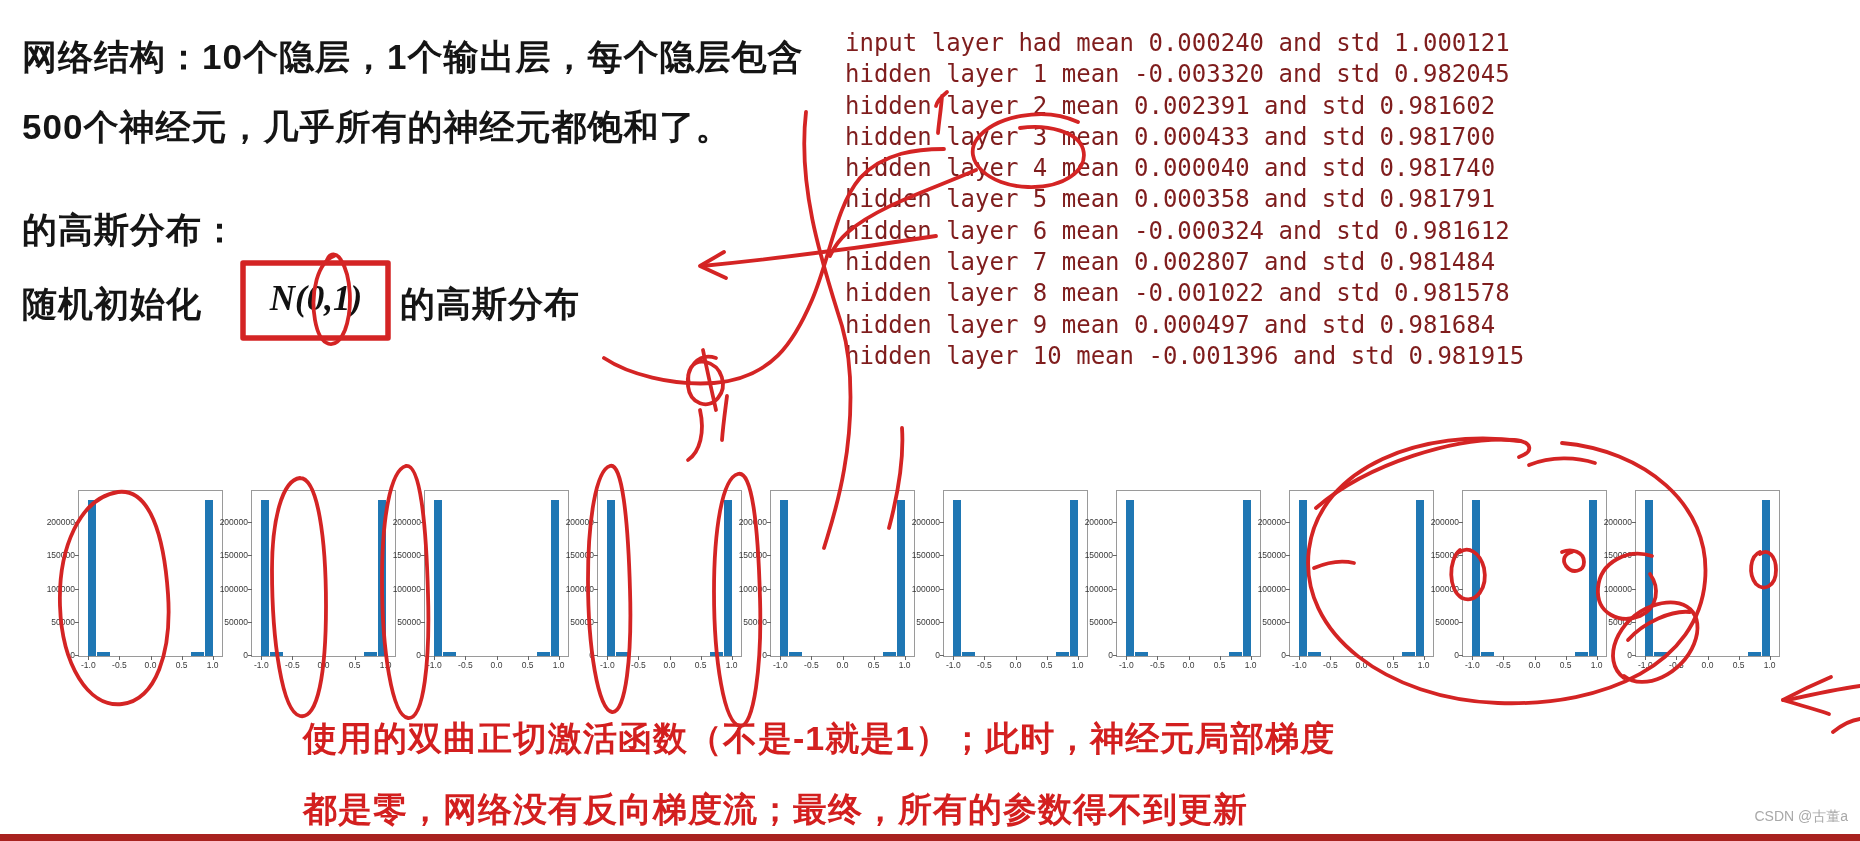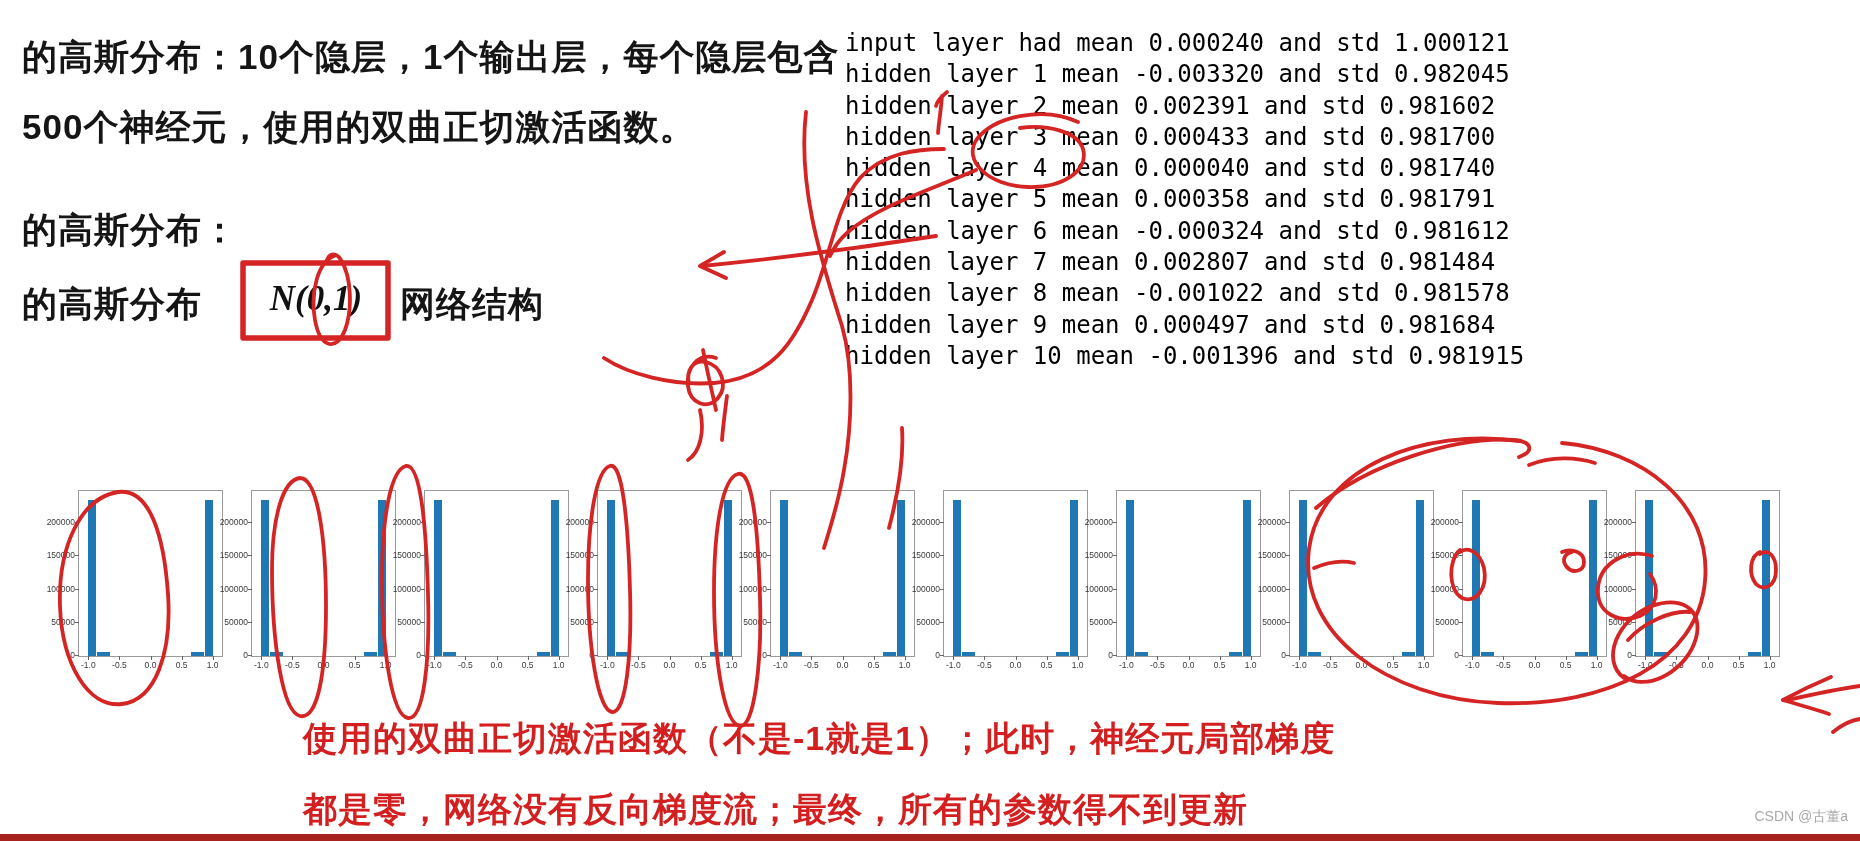--- a/index.html
+++ b/index.html
@@ -17,21 +17,21 @@
   }
   .formula{
     position:absolute;left:250px;top:279px;width:132px;text-align:center;
     font-family:"Liberation Serif", serif;font-style:italic;
     font-size:35px;font-weight:600;color:#111;
   }
   
   .console{
     position:absolute;left:845px;top:28px;
     font-family:"DejaVu Sans Mono","Liberation Mono",monospace;
-    font-size:24px;line-height:31.3px;color:#000000;white-space:pre;
+    font-size:24px;line-height:31.3px;color:#7f1d1d;white-space:pre;
   }
   
   .hpanel{
     position:absolute;top:490px;width:143px;height:165px;
     border:1px solid #9a9a9a;background:#ffffff;
   }
   .hbar{position:absolute;bottom:0;background:#1f77b4;}
   .ylab{
     position:absolute;left:-43px;width:39px;text-align:right;
     font-size:8.5px;color:#3a3a3a;line-height:9px;
@@ -61,26 +61,26 @@
   #overlay{position:absolute;left:0;top:0;z-index:10;pointer-events:none;}
   #overlay path, #overlay rect{
     fill:none;stroke:#d42424;stroke-width:3.8;
     stroke-linecap:round;stroke-linejoin:round;
   }
   #overlay rect{stroke-width:5.5;}
 </style>
 </head>
 <body>
 
-<div class="head" style="top:34px">的高斯分布：10个隐层，1个输出层，每个隐层包含</div>
-<div class="head" style="top:104px">500个神经元，使用的双曲正切激活函数。</div>
+<div class="head" style="top:34px">网络结构：10个隐层，1个输出层，每个隐层包含</div>
+<div class="head" style="top:104px">500个神经元，几乎所有的神经元都饱和了。</div>
 <div class="head" style="top:207px">的高斯分布：</div>
-<div class="head" style="top:281px">的高斯分布</div>
+<div class="head" style="top:281px">随机初始化</div>
 <div class="formula">N(0,1)</div>
-<div class="head" style="top:281px;left:400px">网络结构</div>
+<div class="head" style="top:281px;left:400px">的高斯分布</div>
 
 <div class="console"><div>input layer had mean 0.000240 and std 1.000121</div><div>hidden layer 1 mean -0.003320 and std 0.982045</div><div>hidden layer 2 mean 0.002391 and std 0.981602</div><div>hidden layer 3 mean 0.000433 and std 0.981700</div><div>hidden layer 4 mean 0.000040 and std 0.981740</div><div>hidden layer 5 mean 0.000358 and std 0.981791</div><div>hidden layer 6 mean -0.000324 and std 0.981612</div><div>hidden layer 7 mean 0.002807 and std 0.981484</div><div>hidden layer 8 mean -0.001022 and std 0.981578</div><div>hidden layer 9 mean 0.000497 and std 0.981684</div><div>hidden layer 10 mean -0.001396 and std 0.981915</div></div>
 
 <div class="abs" style="left:0;top:0">
     <div class="hpanel" style="left: 78px;">
       <div class="hbar" style="width: 8px; left: 9px; height: 156.275px;"></div>
       <div class="hbar" style="width: 13px; left: 18px; height: 3.99px;"></div>
       <div class="hbar" style="width: 13px; left: 112px; height: 3.99px;"></div>
       <div class="hbar" style="width: 8px; left: 126px; height: 156.275px;"></div>
       <div class="ylab" style="bottom: -4px;">0</div>

